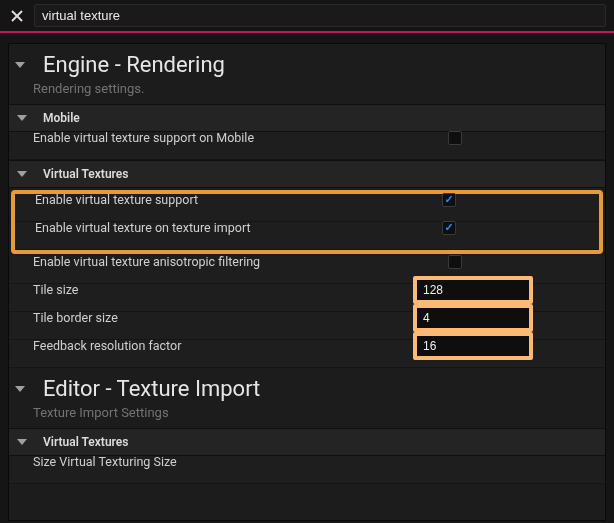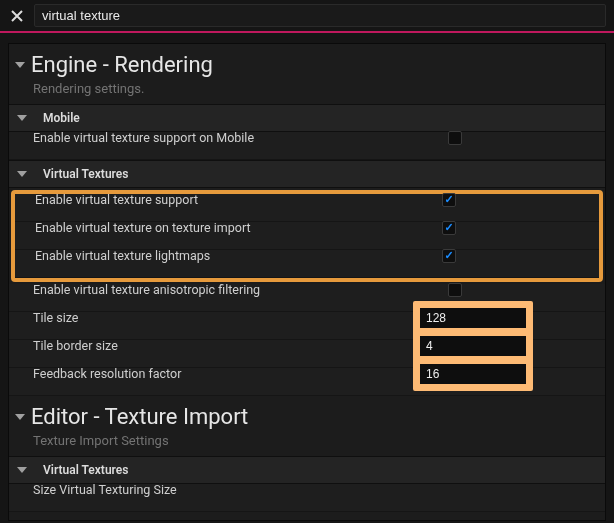--- a/index.html
+++ b/index.html
@@ -41,21 +41,21 @@
   background: #1c1c1c;
   margin: 10px 8px 0 8px;
   border: 1px solid #0a0a0a;
   height: calc(100% - 45px);
   overflow-y: auto;
 }
 .section-header {
   display: flex;
   align-items: center;
   padding: 8px 10px 2px 6px;
-  gap: 6px;
+  gap: 18px;
 }
 .section-title {
   font-size: 22px;
   font-weight: 400;
   color: #e6e6e6;
 }
 .section-desc {
   color: #737373;
   font-size: 13px;
   padding: 2px 10px 8px 24px;
@@ -115,21 +115,21 @@
 .checkbox.checked::after {
   content: "✓";
   color: #1a8cff;
   font-size: 11px;
   font-weight: bold;
   line-height: 1;
 }
 .num-input {
   width: 120px;
   background: #0e0e0e;
-  border: 7px solid #fdba74;
+  border: 4px solid #fdba74;
   color: #eee;
   padding: 3px 6px;
   font-size: 12px;
   border-radius: 2px;
   outline: none;
   margin-left: 0;
 }
 .highlight-box {
   position: relative;
   border: 4px solid #e69a3c;
@@ -183,26 +183,20 @@
       <div class="row-control">
           <div class="checkbox checked"></div>
         </div>
     </div>
     <div class="row">
       <div class="row-label">Enable virtual texture on texture import</div>
       <div class="row-control">
           <div class="checkbox checked"></div>
         </div>
     </div>
-    <div class="row">
-      <div class="row-label">Enable virtual texture lightmaps</div>
-      <div class="row-control">
-          <div class="checkbox checked"></div>
-        </div>
-    </div>
   </div>
 
   <div class="row">
     <div class="row-label">Enable virtual texture anisotropic filtering</div>
     <div class="row-control">
         <div class="checkbox"></div>
       </div>
   </div>
   <div class="row">
     <div class="row-label">Tile size</div>

